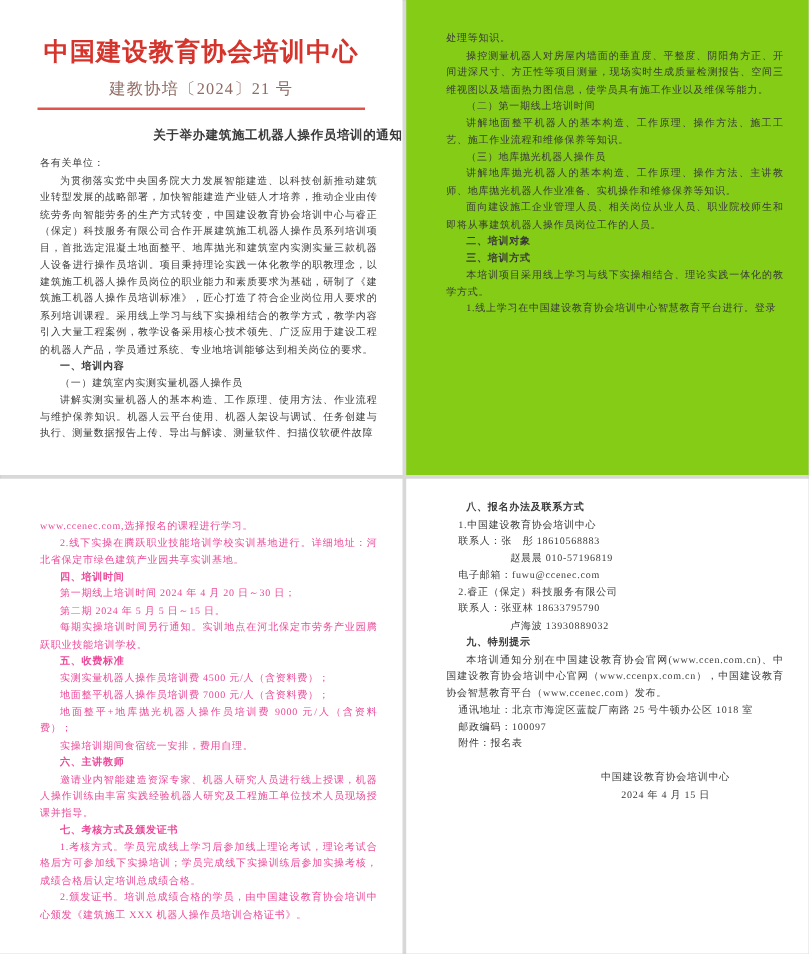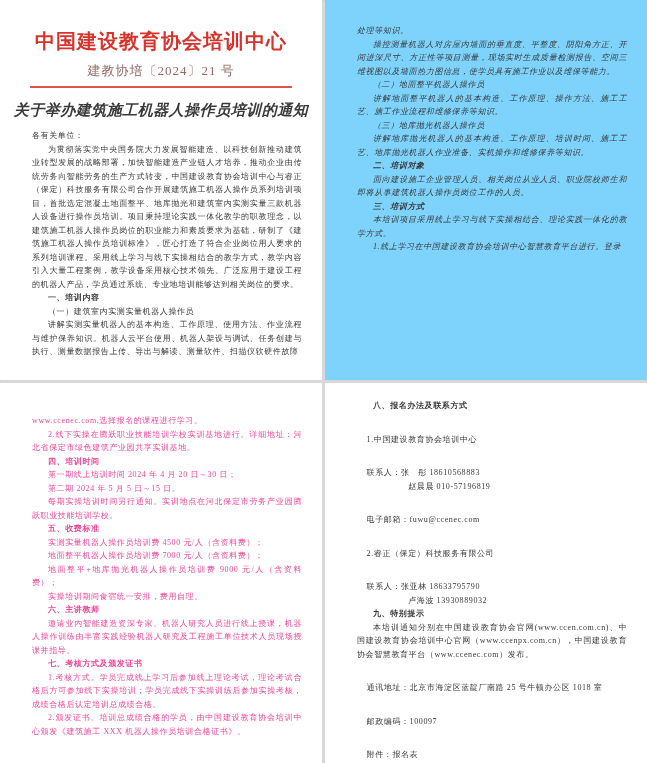--- a/index.html
+++ b/index.html
@@ -34,42 +34,41 @@
     font-size:13px;
     margin-top:7px;
     letter-spacing:1px;
   }
   .rule{
     height:2px;
     margin:6px 30px 0 30px;
   }
   .subject{
     margin:13px 0 9px 0;
-    text-align:center;
-    font-size:15px;
+    text-align:right;
+    font-size:10px;
     font-weight:bold;
     letter-spacing:0.5px;
-    font-style:italic;
   }
   
   .body{
     padding:0 20px 0 32px;
     font-size:8px;
     line-height:13.5px;
     text-align:justify;
     letter-spacing:0.6px;
   }
   .body.p2{padding-top:24px;}
   .body.p3{padding-top:31px;}
   .body.p4{padding-top:16px;}
   .ln{margin:0;}
   .para{text-indent:2em;}
   .noindent{text-indent:0;}
   .heading{font-weight:bold;text-indent:2em;}
-  .contact{margin-left:1.2em;text-indent:0;margin-top:20px;}
+  .contact{margin-left:1.2em;text-indent:0;}
   .contact2{margin-left:6.4em;text-indent:0;}
   .sign{text-align:center;width:60%;margin-left:35%;text-indent:0;}
   .spacer{height:13.5px;}
 </style>
 </head>
 <body>
 
 <div class="canvas" style="background: rgb(216, 216, 216);">
 
   <section class="page" style="background: rgb(255, 255, 255); color: rgb(58, 58, 58);">
@@ -81,30 +80,30 @@
     </header>
     <div class="body">
         <p class="ln noindent">各有关单位：</p>
         <p class="ln para">为贯彻落实党中央国务院大力发展智能建造、以科技创新推动建筑业转型发展的战略部署，加快智能建造产业链人才培养，推动企业由传统劳务向智能劳务的生产方式转变，中国建设教育协会培训中心与睿正（保定）科技服务有限公司合作开展建筑施工机器人操作员系列培训项目，首批选定混凝土地面整平、地库抛光和建筑室内实测实量三款机器人设备进行操作员培训。项目秉持理论实践一体化教学的职教理念，以建筑施工机器人操作员岗位的职业能力和素质要求为基础，研制了《建筑施工机器人操作员培训标准》，匠心打造了符合企业岗位用人要求的系列培训课程。采用线上学习与线下实操相结合的教学方式，教学内容引入大量工程案例，教学设备采用核心技术领先、广泛应用于建设工程的机器人产品，学员通过系统、专业地培训能够达到相关岗位的要求。</p>
         <p class="ln heading">一、培训内容</p>
         <p class="ln para">（一）建筑室内实测实量机器人操作员</p>
         <p class="ln para">讲解实测实量机器人的基本构造、工作原理、使用方法、作业流程与维护保养知识。机器人云平台使用、机器人架设与调试、任务创建与执行、测量数据报告上传、导出与解读、测量软件、扫描仪软硬件故障</p>
       </div>
   </section>
 
-  <section class="page" style="background: #7dd3fc; color: rgb(58, 58, 58); font-style: italic;">
+  <section class="page" style="background: #84cc16; color: rgb(58, 58, 58);">
     <div class="body p2">
         <p class="ln noindent">处理等知识。</p>
         <p class="ln para">操控测量机器人对房屋内墙面的垂直度、平整度、阴阳角方正、开间进深尺寸、方正性等项目测量，现场实时生成质量检测报告、空间三维视图以及墙面热力图信息，使学员具有施工作业以及维保等能力。</p>
-        <p class="ln para">（二）地面整平机器人操作员</p>
+        <p class="ln para">（二）第一期线上培训时间</p>
         <p class="ln para">讲解地面整平机器人的基本构造、工作原理、操作方法、施工工艺、施工作业流程和维修保养等知识。</p>
         <p class="ln para">（三）地库抛光机器人操作员</p>
-        <p class="ln para">讲解地库抛光机器人的基本构造、工作原理、培训时间、施工工艺、地库抛光机器人作业准备、实机操作和维修保养等知识。</p>
+        <p class="ln para">讲解地库抛光机器人的基本构造、工作原理、操作方法、主讲教师、地库抛光机器人作业准备、实机操作和维修保养等知识。</p>
+        <p class="ln para">面向建设施工企业管理人员、相关岗位从业人员、职业院校师生和即将从事建筑机器人操作员岗位工作的人员。</p>
         <p class="ln heading">二、培训对象</p>
-        <p class="ln para">面向建设施工企业管理人员、相关岗位从业人员、职业院校师生和即将从事建筑机器人操作员岗位工作的人员。</p>
         <p class="ln heading">三、培训方式</p>
         <p class="ln para">本培训项目采用线上学习与线下实操相结合、理论实践一体化的教学方式。</p>
         <p class="ln para">1.线上学习在中国建设教育协会培训中心智慧教育平台进行。登录</p>
       </div>
   </section>
 
   <section class="page" style="background: rgb(255, 255, 255); color: #ec4899;">
     <div class="body p3">
         <p class="ln noindent">www.ccenec.com,选择报名的课程进行学习。</p>
         <p class="ln para">2.线下实操在腾跃职业技能培训学校实训基地进行。详细地址：河北省保定市绿色建筑产业园共享实训基地。</p>

